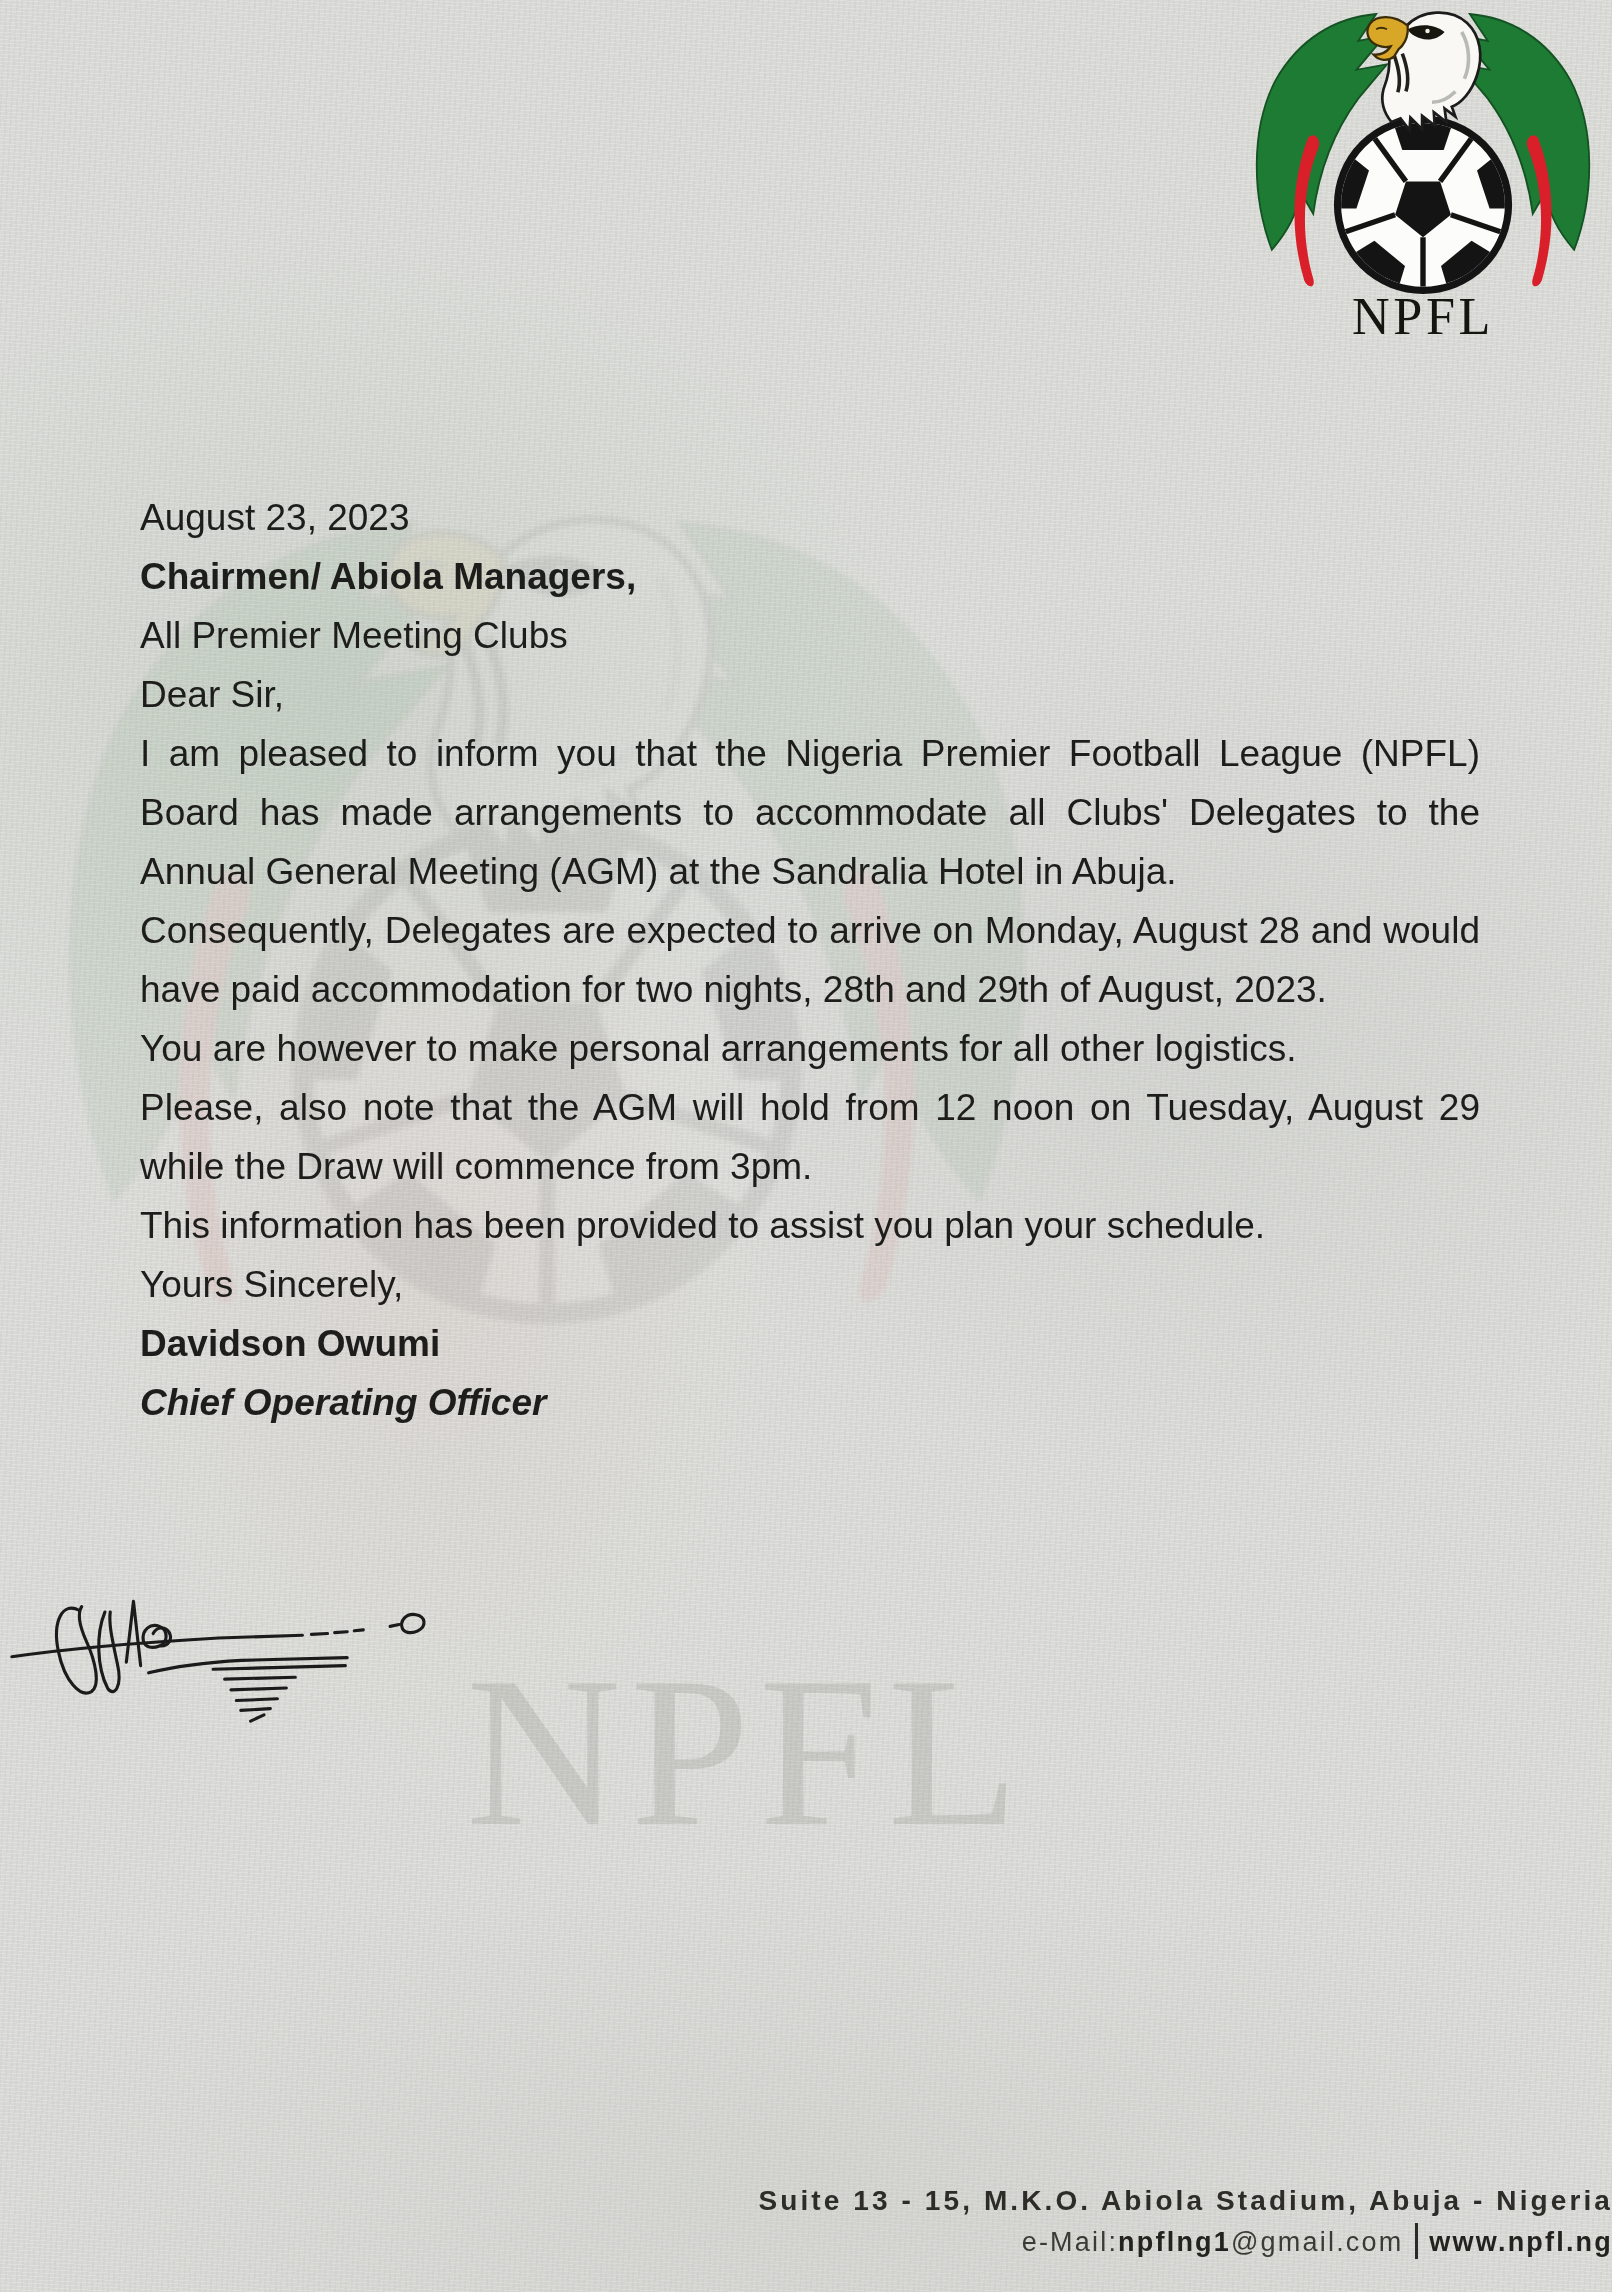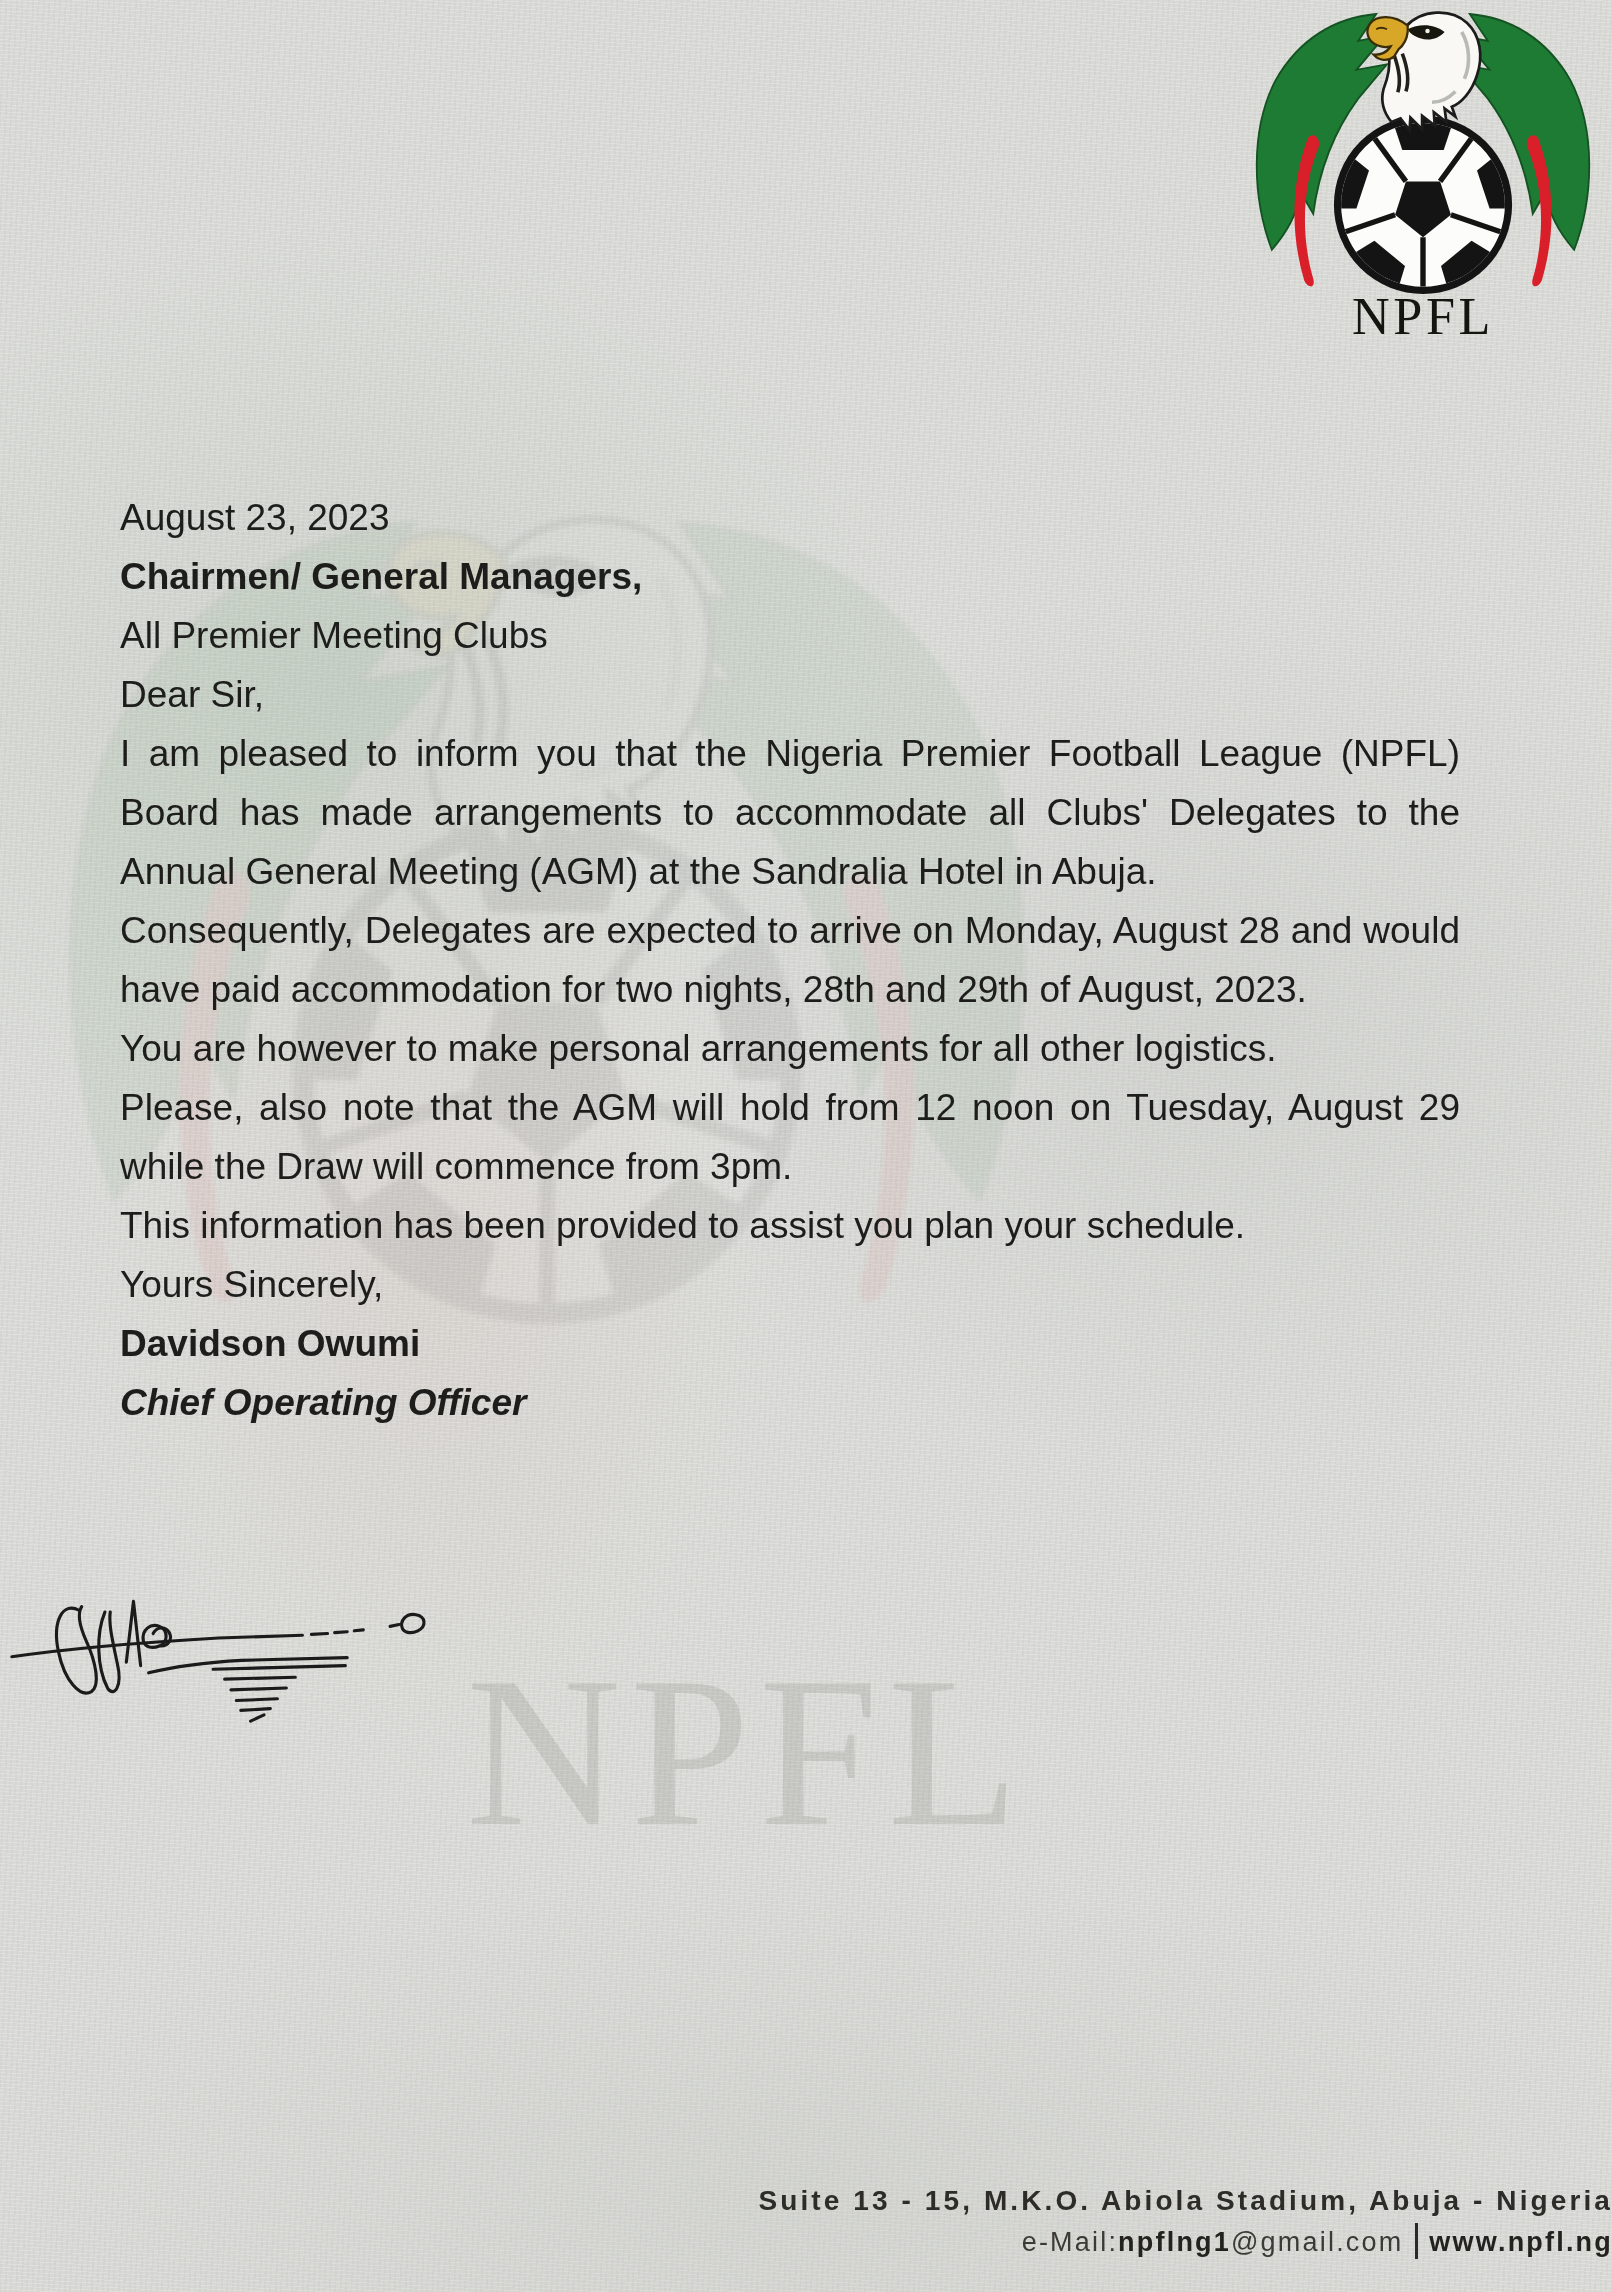--- a/index.html
+++ b/index.html
@@ -28,21 +28,21 @@
   
   .watermark{
     position:absolute;left:466px;top:1644px;
     font-family:"Liberation Serif",serif;
     font-size:215px;line-height:1;letter-spacing:9px;
     color:rgba(104,106,95,.17);
     pointer-events:none;white-space:nowrap;
   }
   
   .content{
-    position:absolute;left:120px;top:0;width:1340px;
+    position:absolute;left:140px;top:0;width:1340px;
     padding-top:488px;
     font-size:37px;line-height:59px;
   }
   .content p{margin:0;}
   .just{text-align:justify;}
   .mt110{margin-top:99px;}
   .mt24{margin-top:21.5px;}
   .mt22{margin-top:19.7px;}
   .mt18{margin-top:16px;}
   .mt17{margin-top:15px;}
@@ -127,21 +127,21 @@
 
   <div class="logo">
     <svg viewBox="0 0 400 380">
       <use href="#crest"></use>
       <text x="200" y="366" text-anchor="middle" font-family="Liberation Serif, serif" font-size="58" letter-spacing="4" fill="#15150f">NPFL</text>
     </svg>
   </div>
 
   <div class="content">
     <p>August 23, 2023</p>
-    <p class="bold mt110">Chairmen/ General Managers,</p>
+    <p class="bold mt110">Chairmen/ Abiola Managers,</p>
     <p class="mt24">All Premier Meeting Clubs</p>
     <p class="mt22">Dear Sir,</p>
     <p class="just mt16">I am pleased to inform you that the Nigeria Premier Football League (NPFL) Board has made arrangements to accommodate all Clubs' Delegates to the Annual General Meeting (AGM) at the Sandralia Hotel in Abuja.</p>
     <p class="just mt16">Consequently, Delegates are expected to arrive on Monday, August 28 and would have paid accommodation for two nights, 28th and 29th of August, 2023.</p>
     <p class="just mt18">You are however to make personal arrangements for all other logistics.</p>
     <p class="just mt17">Please, also note that the AGM will hold from 12 noon on Tuesday, August 29 while the Draw will commence from 3pm.</p>
     <p class="just mt16">This information has been provided to assist you plan your schedule.</p>
     <p class="mt15">Yours Sincerely,</p>
     <p class="bold mt110">Davidson Owumi</p>
     <p class="sig-title mtneg">Chief Operating Officer</p>

